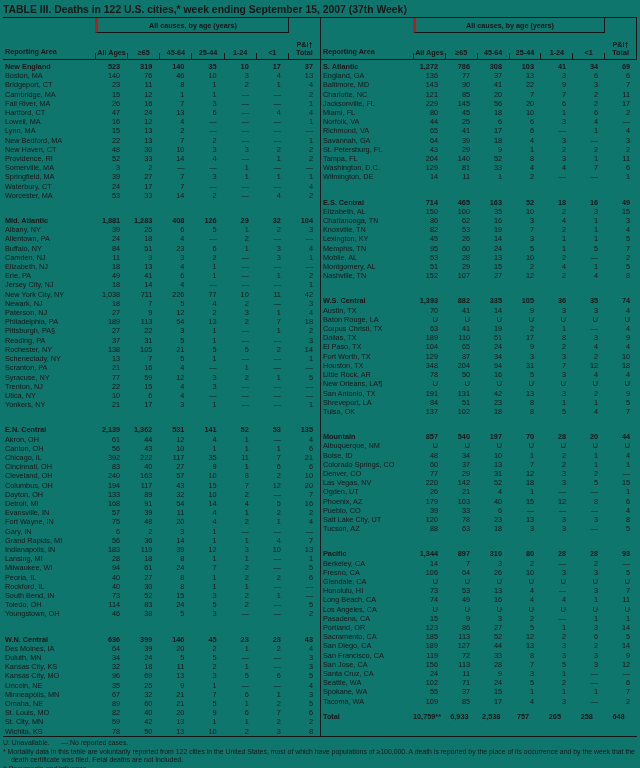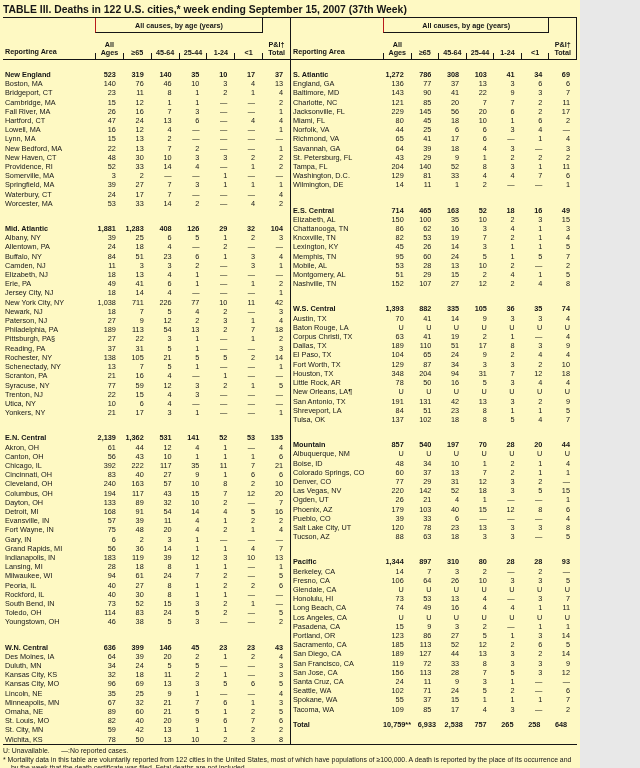--- a/index.html
+++ b/index.html
@@ -1,18 +1,18 @@
 <!DOCTYPE html>
 <html><head>
 <meta charset="utf-8">
 <style>
   html,body{margin:0;padding:0;background:#e8e8e8;}
   .page{
-    width:580px;height:768px;box-sizing:border-box;
-    background:#fef9c3;color:#161616;
+    width:640px;height:768px;box-sizing:border-box;
+    background:#0f766e;color:#161616;
     font-family:"Liberation Sans",sans-serif;
     padding:3px 3px 0 3px;overflow:hidden;position:relative;
   }
   .title{font-size:10.4px;font-weight:bold;margin:1px 0 2px 0;white-space:nowrap;}
   .tbl{
     border-top:1.5px solid #161616;border-bottom:1.5px solid #161616;
     display:flex;align-items:stretch;
   }
   .half{width:50%;box-sizing:border-box;}
   .half-right{border-left:1px solid #161616;}
@@ -20,33 +20,33 @@
   .thead{
     display:grid;grid-template-columns:92px repeat(7,1fr);
     grid-template-rows:15px 26px;
     border-bottom:1.5px solid #161616;
     font-size:7.2px;font-weight:bold;
   }
   .half-right .thead{border-right:1px solid #161616;}
   .hc-ra{grid-row:1/3;grid-column:1;display:flex;align-items:flex-end;padding:0 0 3px 2px;}
   .hc-group{
     grid-row:1;grid-column:2/8;
-    border-left:1px solid #b91c1c;border-bottom:1px solid #161616;
+    border-left:3px solid #b91c1c;border-bottom:1px solid #161616;
     display:flex;align-items:center;justify-content:center;text-align:center;
   }
   .hc-pitop{grid-row:1;grid-column:8;border-left:1px solid #161616;}
   .hc{
     grid-row:2;border-left:1px solid #161616;
     display:flex;align-items:flex-end;justify-content:center;
     text-align:center;padding-bottom:2px;line-height:1.12;margin-top:20px;
   }
   
   .tbody{font-size:7.3px;line-height:9.2px;padding-top:1px;}
   .section{margin-top:16px;}
-  .section:first-child{margin-top:9px;}
+  .section:first-child{margin-top:1px;}
   .row{display:grid;grid-template-columns:92px repeat(7,1fr);}
   .rn{padding-left:2px;white-space:nowrap;overflow:hidden;}
   .rv{text-align:right;padding-right:7px;white-space:nowrap;}
   .row-region .rn,.row-region .rv{font-weight:bold;}
   .row-total{margin-top:6px;}
   .row-total .rv{padding-right:5px;font-weight:bold;text-align:center;}
   .row-total .rn{font-weight:bold;}
   
   .foot{font-size:6.9px;line-height:8.7px;margin-top:2px;}
   .fn{padding-left:8px;text-indent:-8px;white-space:pre-wrap;}

